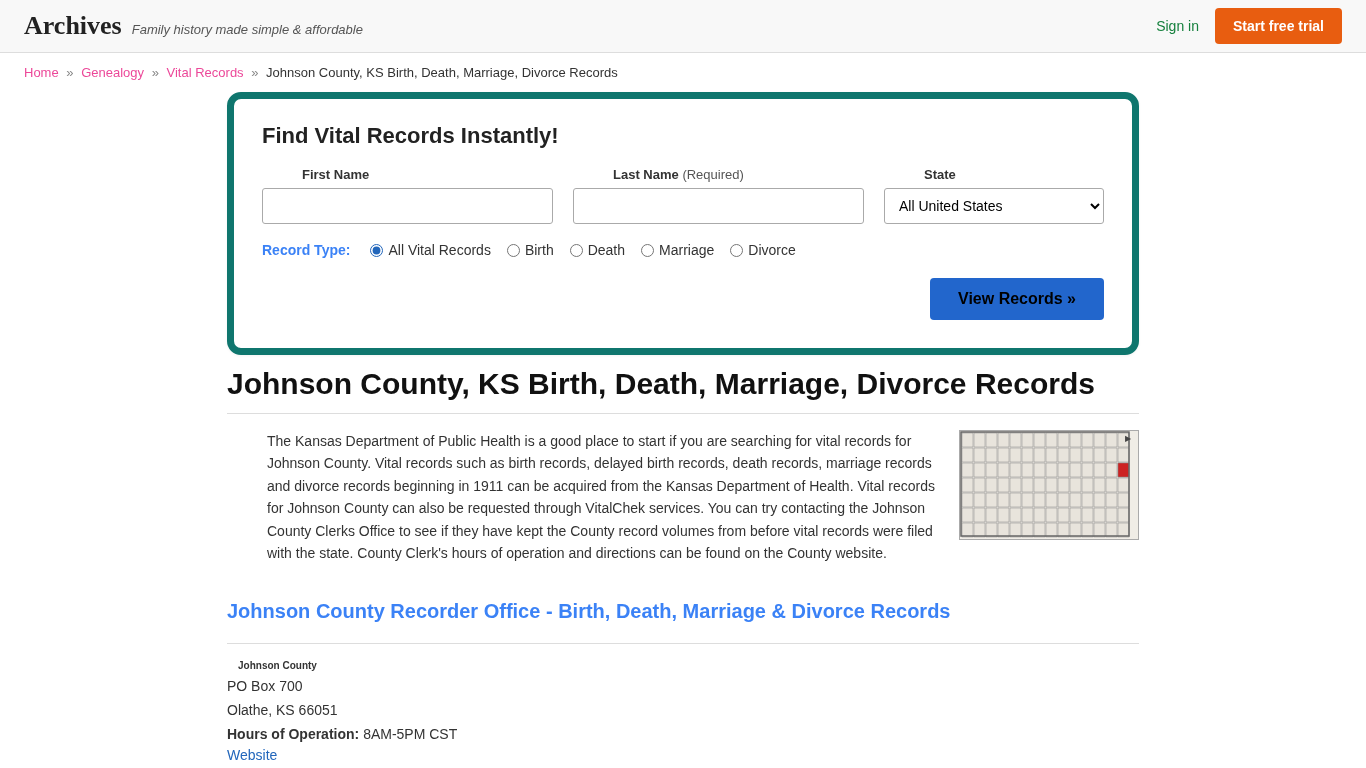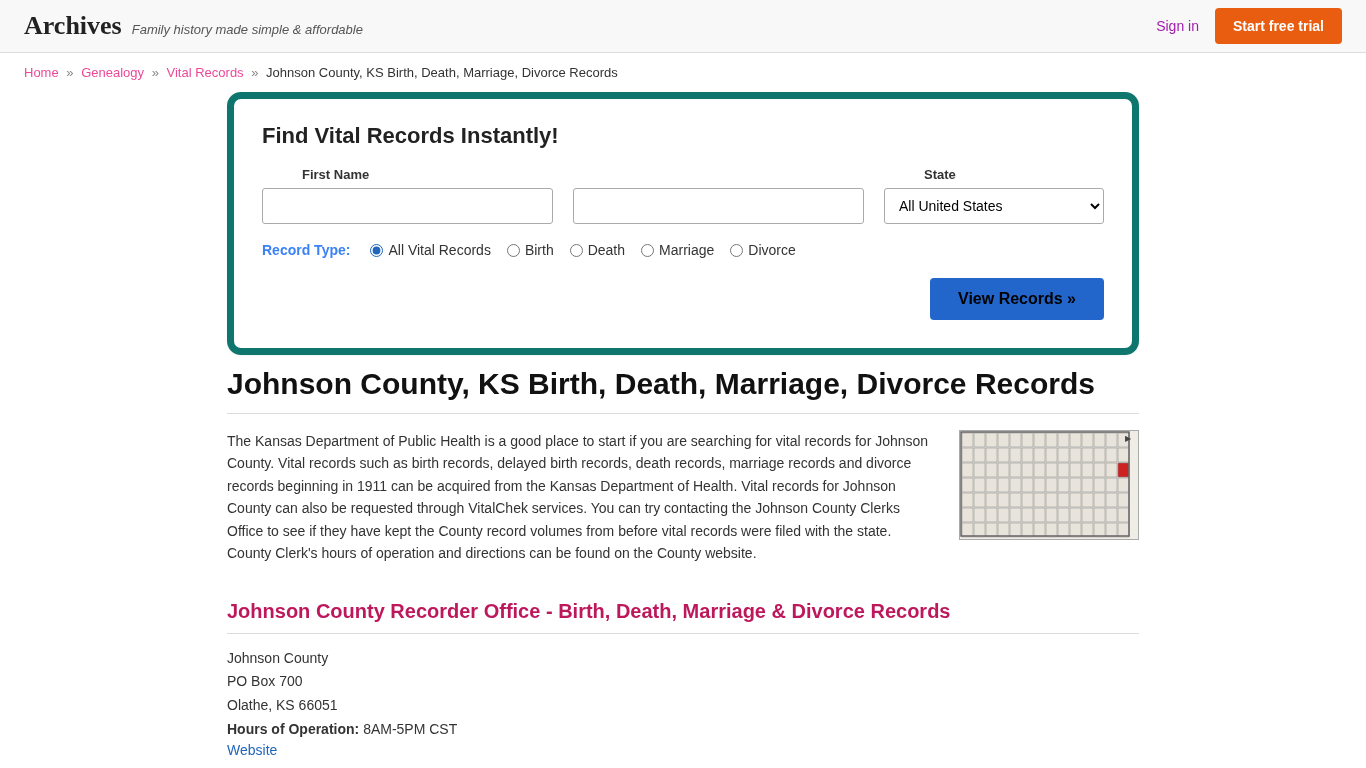--- a/index.html
+++ b/index.html
@@ -30,21 +30,21 @@
       font-size: 13px;
       color: #555;
       font-style: italic;
     }
     .header-right {
       display: flex;
       align-items: center;
       gap: 16px;
     }
     .sign-in-link {
-      color: #a21caf;
+      color: #15803d;
       text-decoration: none;
       font-size: 14px;
       cursor: pointer;
     }
     .start-trial-btn {
       background: #e85d10;
       color: #fff;
       border: none;
       padding: 10px 18px;
       border-radius: 4px;
@@ -190,20 +190,21 @@
       margin-bottom: 16px;
       border-bottom: 1px solid #ddd;
       padding-bottom: 12px;
     }
 
     
     .description-section {
       display: flex;
       gap: 24px;
       margin-bottom: 36px;
+      margin-left: 40px;
     }
     .description-text {
       flex: 1;
       font-size: 14px;
       line-height: 1.6;
       color: #333;
     }
 
     
     .map-container {
@@ -215,29 +216,30 @@
       background: #f5f5f5;
     }
 
     
     .recorder-section {
       margin-top: 16px;
     }
     .section-title {
       font-size: 20px;
       font-weight: bold;
-      color: #be185d;
+      color: #3b82f6;
       margin-bottom: 16px;
       border-bottom: 1px solid #ddd;
-      padding-bottom: 10px;
+      padding-bottom: 20px;
     }
     .office-name {
-      font-weight: normal;
-      font-size: 14px;
+      font-weight: bold;
+      font-size: 10px;
       margin-bottom: 4px;
+      margin-left: 11px;
     }
     .office-address {
       font-size: 14px;
       line-height: 1.7;
       color: #333;
     }
     .hours-label {
       font-weight: bold;
     }
     .website-link {
@@ -274,20 +276,24 @@
 
   <div class="search-box">
     <div class="search-box-title">Find Vital Records Instantly!</div>
 
     <div class="search-fields">
       <div class="field-group first-name">
         <label class="field-label">First Name</label>
         <input type="text" class="text-input" style="">
       </div>
       <div class="field-group last-name">
+        <label class="field-label">
+          <span>Last Name</span>
+          <span class="required-note">(Required)</span>
+        </label>
         <input type="text" class="text-input" style="">
       </div>
       <div class="field-group state">
         <label class="field-label">State</label>
         <select class="state-select" id="state-select"><option value="All United States">All United States</option><option value="Alabama">Alabama</option><option value="Alaska">Alaska</option><option value="Arizona">Arizona</option><option value="Arkansas">Arkansas</option><option value="California">California</option><option value="Colorado">Colorado</option><option value="Connecticut">Connecticut</option><option value="Delaware">Delaware</option><option value="Florida">Florida</option><option value="Georgia">Georgia</option><option value="Hawaii">Hawaii</option><option value="Idaho">Idaho</option><option value="Illinois">Illinois</option><option value="Indiana">Indiana</option><option value="Iowa">Iowa</option><option value="Kansas">Kansas</option><option value="Kentucky">Kentucky</option><option value="Louisiana">Louisiana</option><option value="Maine">Maine</option><option value="Maryland">Maryland</option><option value="Massachusetts">Massachusetts</option><option value="Michigan">Michigan</option><option value="Minnesota">Minnesota</option><option value="Mississippi">Mississippi</option><option value="Missouri">Missouri</option><option value="Montana">Montana</option><option value="Nebraska">Nebraska</option><option value="Nevada">Nevada</option><option value="New Hampshire">New Hampshire</option><option value="New Jersey">New Jersey</option><option value="New Mexico">New Mexico</option><option value="New York">New York</option><option value="North Carolina">North Carolina</option><option value="North Dakota">North Dakota</option><option value="Ohio">Ohio</option><option value="Oklahoma">Oklahoma</option><option value="Oregon">Oregon</option><option value="Pennsylvania">Pennsylvania</option><option value="Rhode Island">Rhode Island</option><option value="South Carolina">South Carolina</option><option value="South Dakota">South Dakota</option><option value="Tennessee">Tennessee</option><option value="Texas">Texas</option><option value="Utah">Utah</option><option value="Vermont">Vermont</option><option value="Virginia">Virginia</option><option value="Washington">Washington</option><option value="West Virginia">West Virginia</option><option value="Wisconsin">Wisconsin</option><option value="Wyoming">Wyoming</option></select>
       </div>
     </div>
 
     <div class="record-type-row">
       <span class="record-type-label">Record Type:</span>

